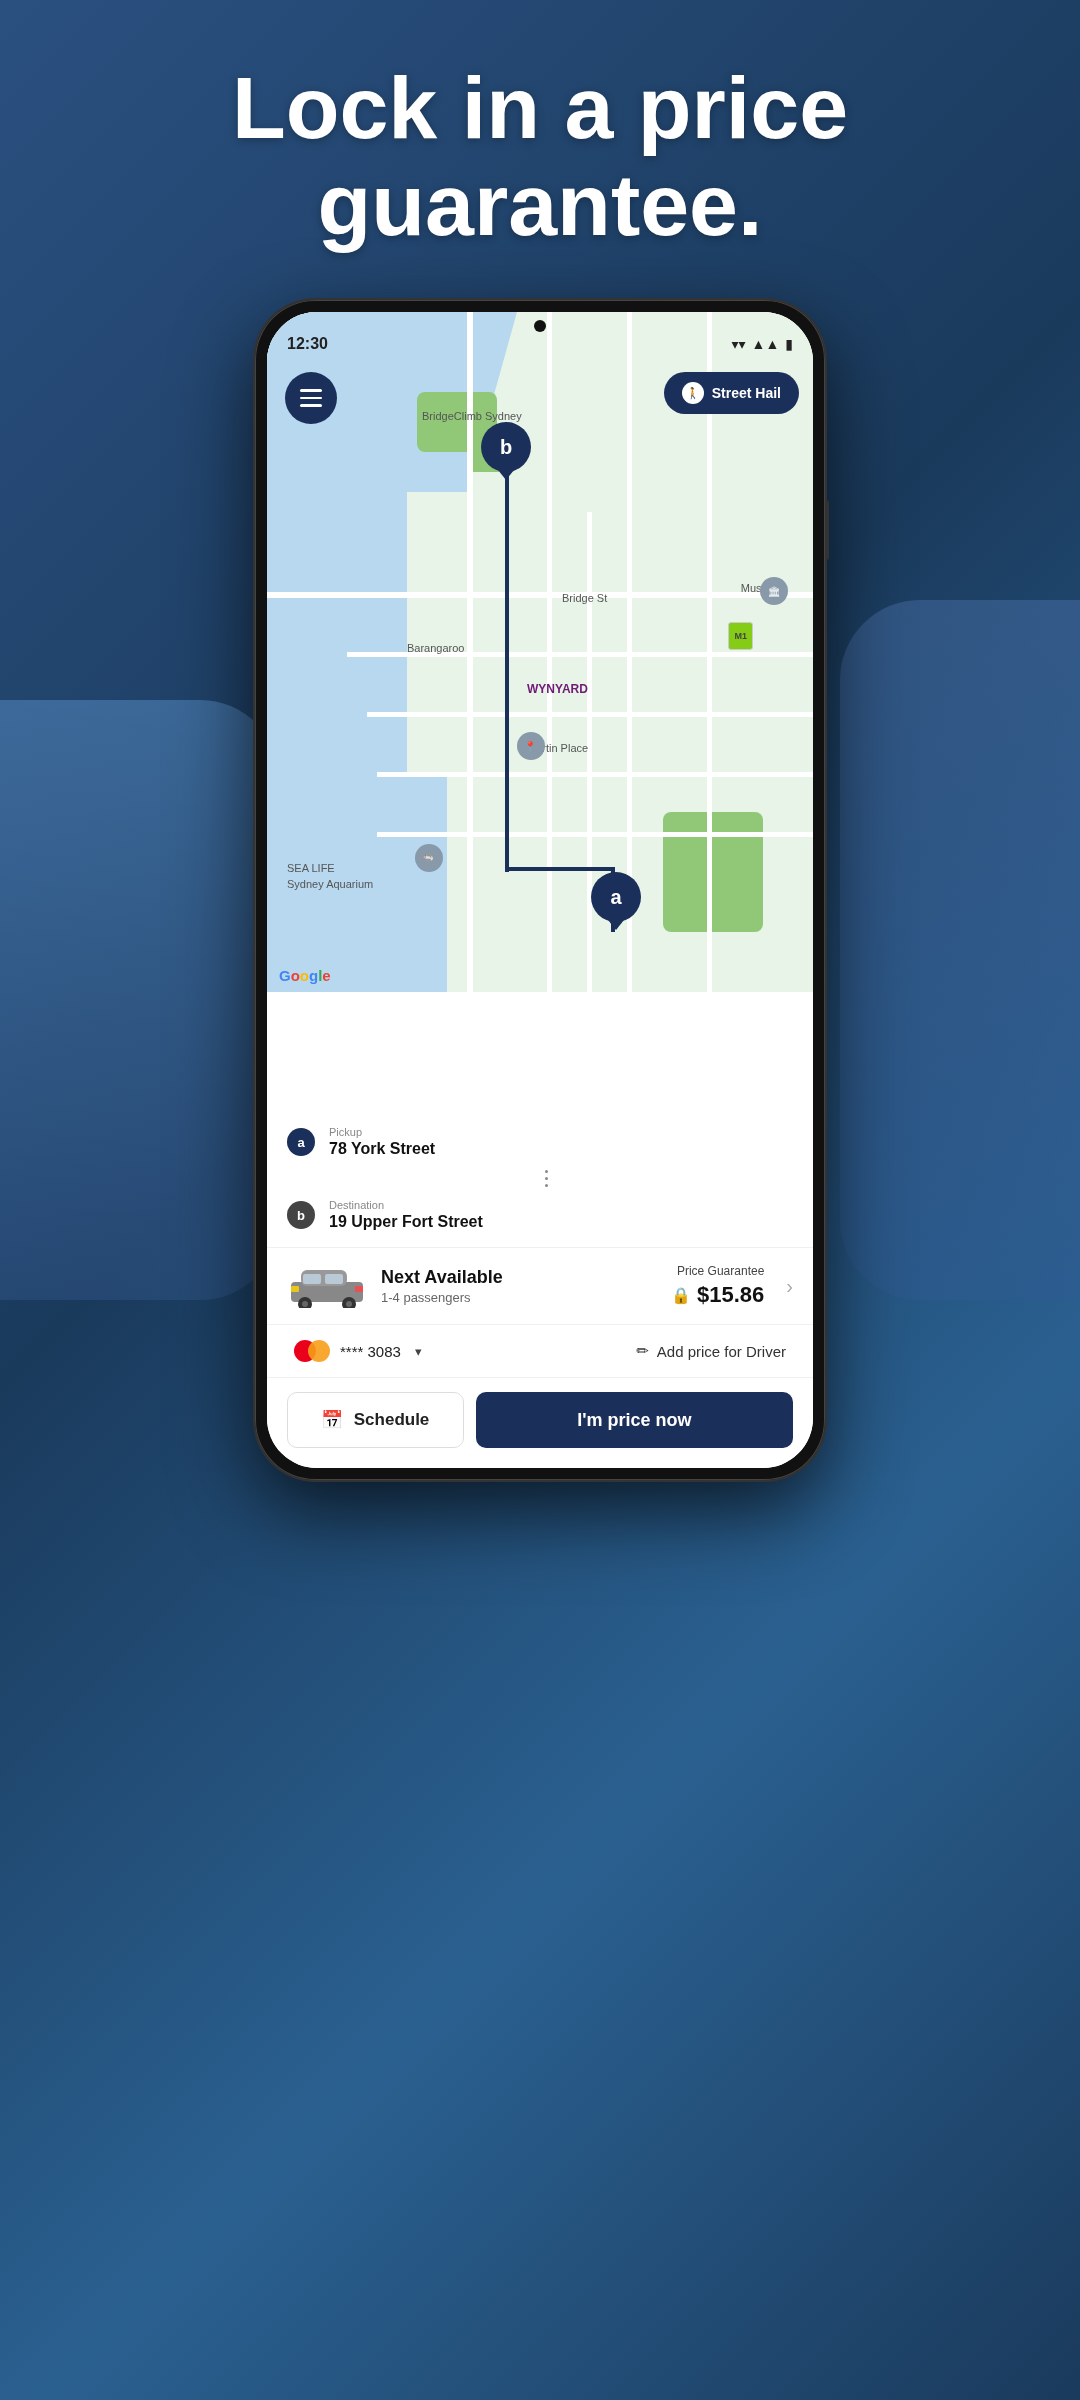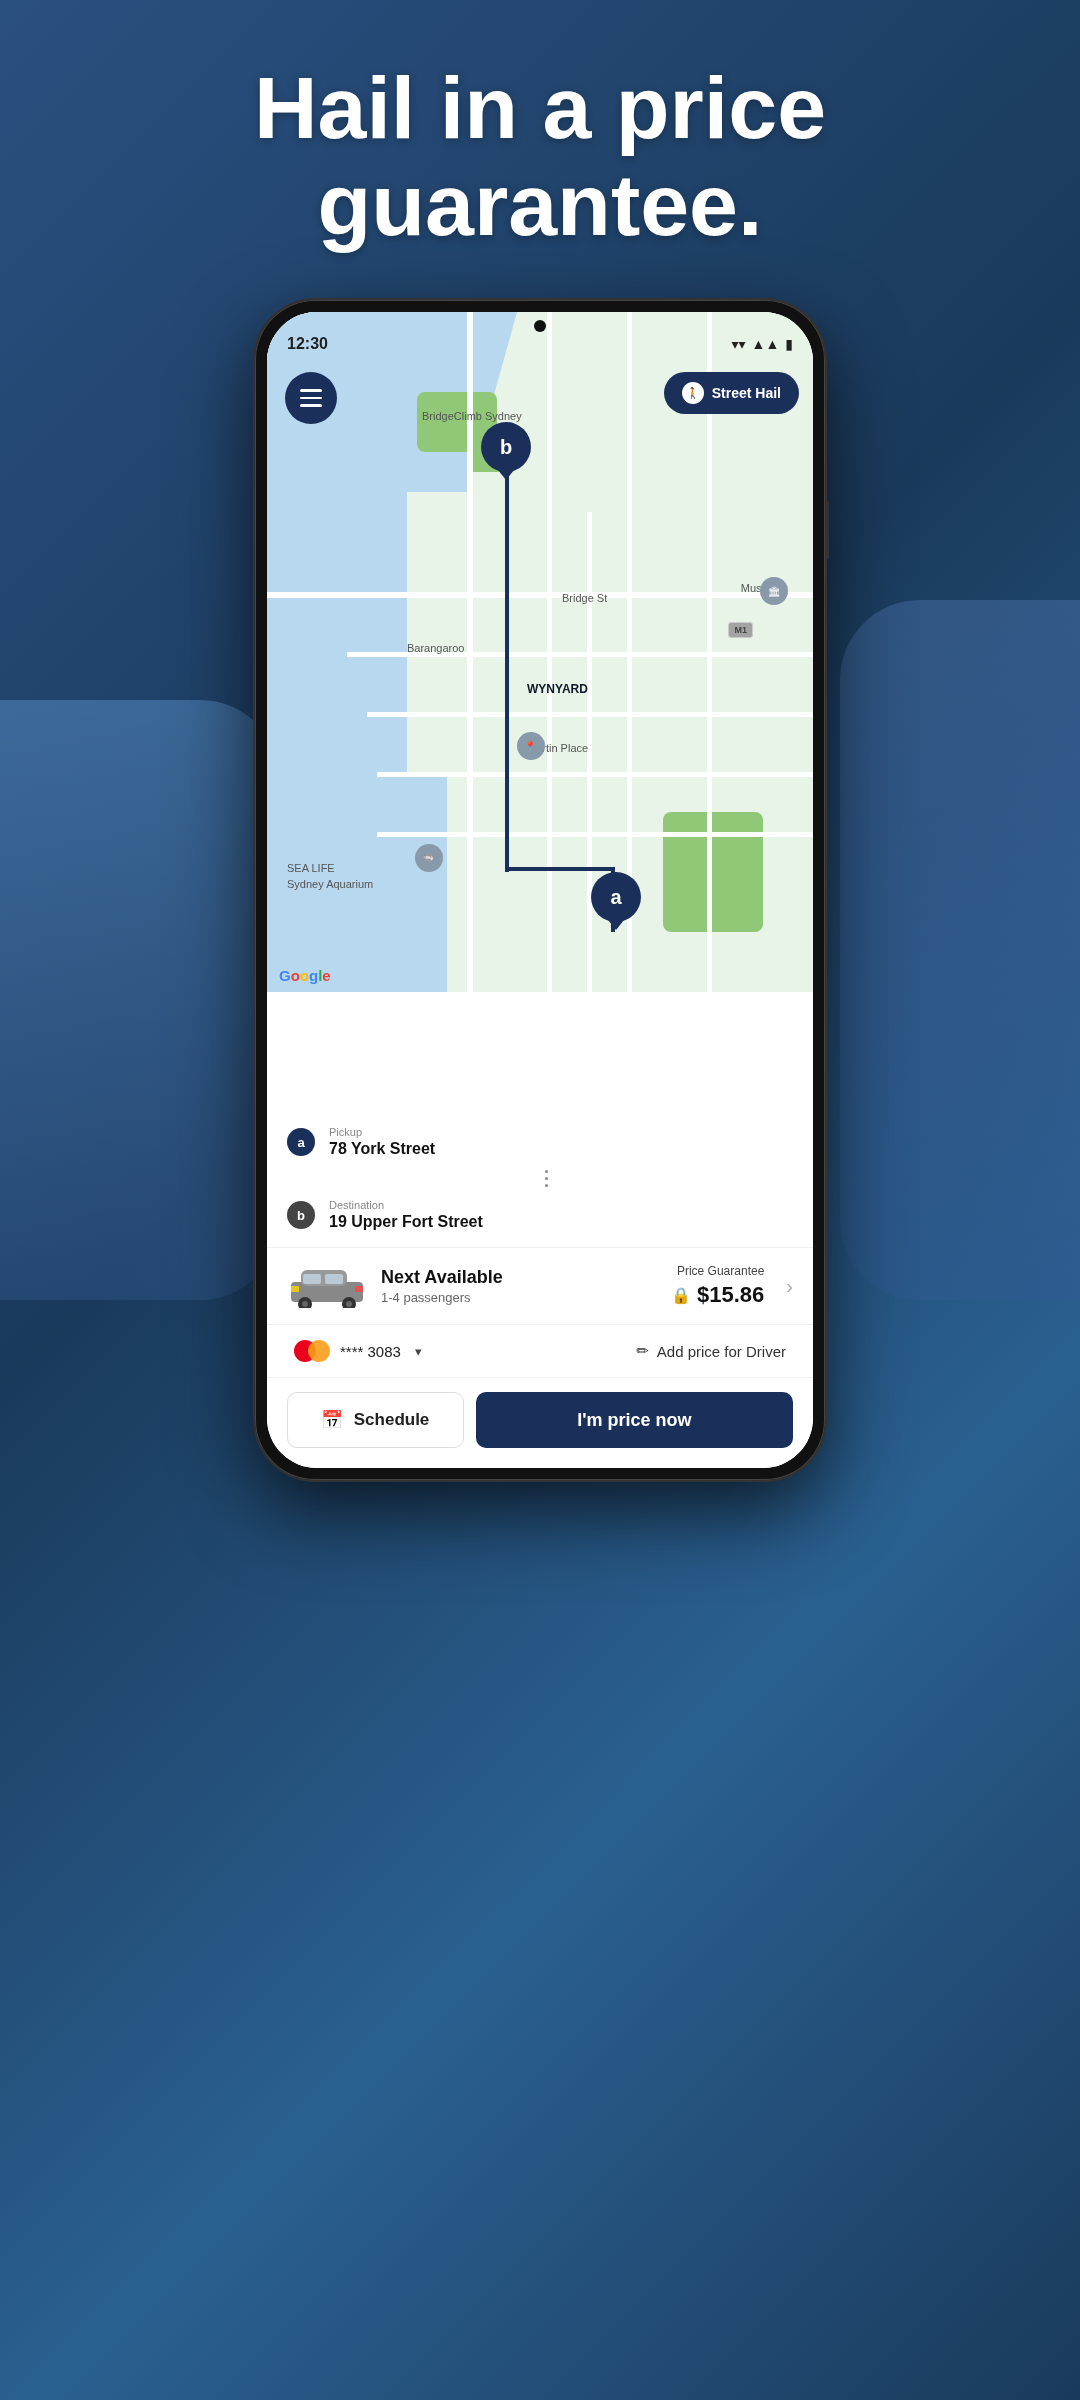--- a/index.html
+++ b/index.html
@@ -591,21 +591,21 @@
     }
   </style>
 </head>
 <body>
 
 <div class="bg-overlay"></div>
 <div class="bg-car-left"></div>
 <div class="bg-car-right"></div>
 
 <div class="hero-text">
-  <h1>Hail in a price guarantee.</h1>
+  <h1>Lock in a price guarantee.</h1>
 </div>
 
 <div class="phone-wrapper">
   <div class="phone-frame">
     <div class="phone-screen">
 
       <div class="camera-notch"></div>
 
       <div class="status-bar">
         <span class="status-time">12:30</span>
@@ -649,21 +649,21 @@
         <div class="marker-a">
           <span>a</span>
         </div>
 
         <div class="map-label" style="top: 98px; left: 155px;">
           <span>BridgeClimb Sydney</span>
         </div>
         <div class="map-label" style="top: 330px; left: 140px;">
           <span>Barangaroo</span>
         </div>
-        <div class="map-label" style="top: 370px; left: 260px; font-weight: 700; font-size: 12px; color: #0f172a;">
+        <div class="map-label" style="top: 370px; left: 260px; font-weight: 700; font-size: 12px; color: #701a75;">
           <span>WYNYARD</span>
         </div>
         <div class="map-label" style="top: 430px; left: 260px;">
           <span>Martin Place</span>
         </div>
         <div class="map-label" style="top: 280px; left: 295px;">
           <span>Bridge St</span>
         </div>
         <div class="map-label" style="top: 270px; right: 30px;">
           <span>Museum</span>
@@ -673,21 +673,21 @@
         <div class="poi" style="top: 265px; right: 25px;">
           <div class="poi-circle">🏛</div>
         </div>
         <div class="poi" style="top: 420px; left: 250px;">
           <div class="poi-circle">📍</div>
         </div>
         <div class="poi" style="bottom: 120px; left: 148px;">
           <div class="poi-circle">🦈</div>
         </div>
 
-        <div style="position:absolute; top: 310px; right: 60px; background: #a3a3a3; border: 1px solid #ccc; border-radius: 3px; padding: 2px 5px; font-size: 9px; font-weight: 700; color: #444; z-index: 15;">M1</div>
+        <div style="position:absolute; top: 310px; right: 60px; background: #84cc16; border: 1px solid #ccc; border-radius: 3px; padding: 8px 5px; font-size: 9px; font-weight: 700; color: #444; z-index: 15;">M1</div>
 
         <div class="menu-btn">
           <div class="lines">
             <span></span>
             <span></span>
             <span></span>
           </div>
         </div>
 
         <div class="street-hail-btn">

